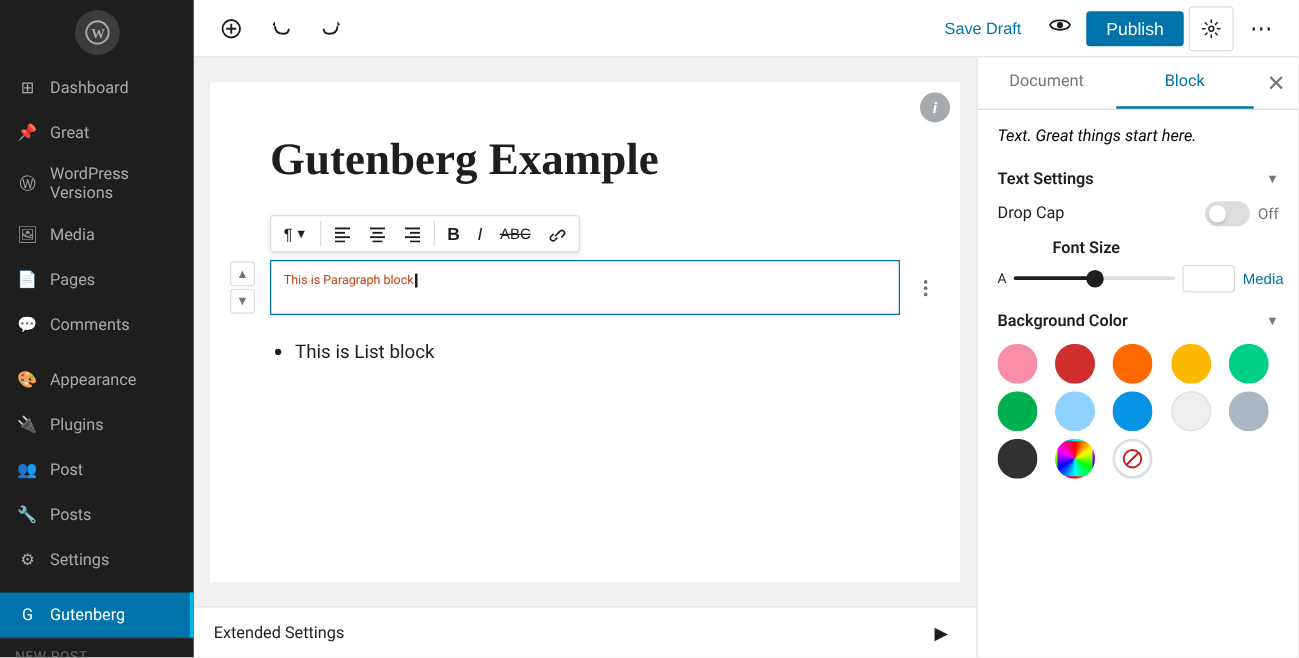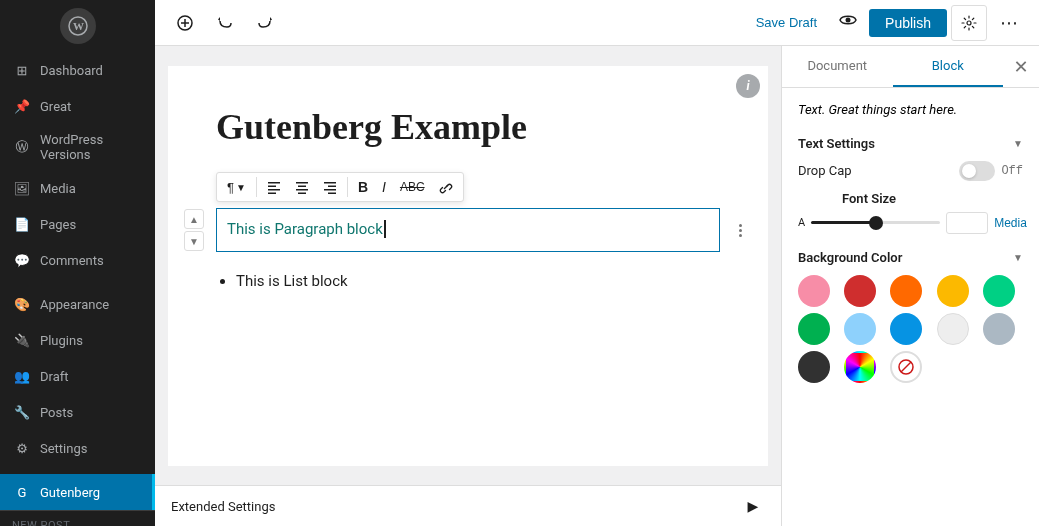--- a/index.html
+++ b/index.html
@@ -207,22 +207,22 @@
       color: #1e1e1e;
       display: flex; align-items: center; justify-content: center;
     }
     .block-toolbar-divider { width: 1px; height: 20px; background: #ddd; margin: 0 2px; }
     
     .paragraph-block {
       border: 1px solid #0073aa;
       padding: 8px 10px;
       position: relative;
       min-height: 44px;
-      font-size: 15px;
-      color: #0f766e;
+      font-size: 10px;
+      color: #c2410c;
       line-height: 1.6;
       outline: none;
     }
     .paragraph-block-nav {
       position: absolute;
       left: -32px;
       top: 50%;
       transform: translateY(-50%);
       display: flex;
       flex-direction: column;
@@ -356,21 +356,20 @@
       margin-bottom: 10px;
     }
     .setting-label {
       font-size: 13px;
       color: #1e1e1e;
     }
     .toggle-row {
       display: flex;
       align-items: center;
       gap: 6px;
-      font-family: Liberation Mono, monospace;
     }
     .toggle {
       width: 36px; height: 20px;
       background: #ddd;
       border-radius: 10px;
       position: relative;
       cursor: pointer;
     }
     .toggle-thumb {
       width: 14px; height: 14px;
@@ -488,21 +487,21 @@
   <div class="sidebar-item">
     <span class="icon">🎨</span>
     <span>Appearance</span>
   </div>
   <div class="sidebar-item">
     <span class="icon">🔌</span>
     <span>Plugins</span>
   </div>
   <div class="sidebar-item">
     <span class="icon">👥</span>
-    <span>Draft</span>
+    <span>Post</span>
   </div>
   <div class="sidebar-item">
     <span class="icon">🔧</span>
     <span>Posts</span>
   </div>
   <div class="sidebar-item">
     <span class="icon">⚙</span>
     <span>Settings</span>
   </div>
   <div class="sidebar-divider"></div>

